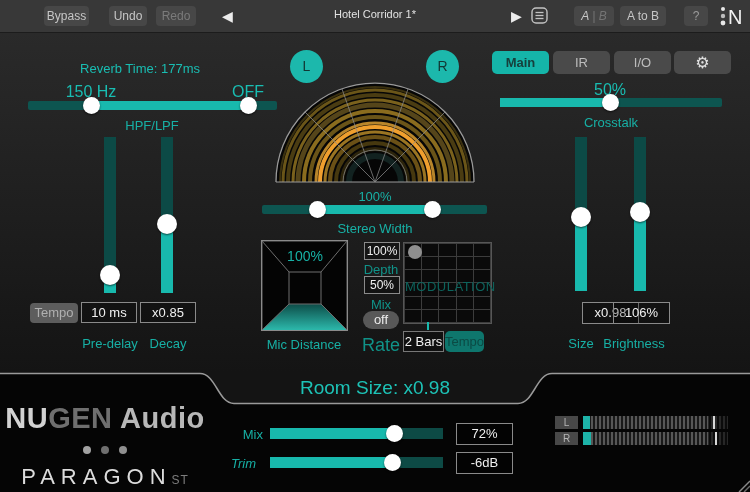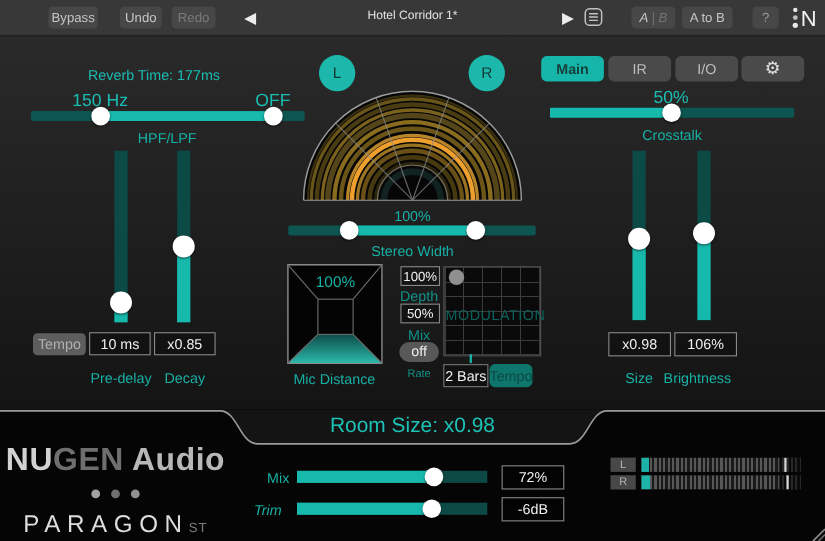--- a/index.html
+++ b/index.html
@@ -177,21 +177,21 @@
       </svg>
       <div class="teal-label" style="left:14px;top:8px;width:60px;font-size:14px;">100%</div>
     </div>
     <div class="teal-label" style="left:254px;top:304px;width:100px;">Mic Distance</div>
 
     <div class="vbox" style="left:364px;top:209px;width:34px;height:16px;line-height:16px;font-size:12px;">100%</div>
     <div class="teal-label" style="left:351px;top:229px;width:60px;font-size:13px;color:#109288;">Depth</div>
     <div class="vbox" style="left:364px;top:243px;width:34px;height:16px;line-height:16px;font-size:12px;">50%</div>
     <div class="teal-label" style="left:351px;top:264px;width:60px;font-size:13px;color:#109288;">Mix</div>
     <div class="gbtn" style="left:363px;top:278px;width:36px;height:18px;line-height:18px;border-radius:9px;background:#585858;color:#ececec;">off</div>
-    <div class="teal-label" style="left:351px;top:302px;width:60px;font-size:10px;color:#109288;">Rate</div>
+    <div class="teal-label" style="left:351px;top:302px;width:60px;font-size:18px;color:#109288;">Rate</div>
 
     <div id="modgrid">
       <div id="modwm">MODULATION</div>
       <div id="modhandle"></div>
     </div>
     <div class="abs" style="left:427px;top:289px;width:2px;height:8px;background:#18b9ad;"></div>
     <div class="vbox" style="left:403px;top:298px;width:39px;height:19px;line-height:19px;border-color:#777;">2 Bars</div>
     <div class="abs" style="left:445px;top:298px;width:39px;height:21px;background:#0e766d;border-radius:5px;color:#0b4a44;font-size:13px;line-height:21px;text-align:center;">Tempo</div>
 
     <div class="abs" style="left:492px;top:18px;width:240px;height:23px;">
@@ -210,21 +210,21 @@
     <div class="teal-label" style="left:551px;top:82px;width:120px;">Crosstalk</div>
 
     <div class="vslider" style="left:575px;top:104px;height:154px;">
       <div class="vfill" style="height:77px;"></div>
       <div class="vthumb" style="top:70px;"></div>
     </div>
     <div class="vslider" style="left:634px;top:104px;height:154px;">
       <div class="vfill" style="height:82px;"></div>
       <div class="vthumb" style="top:65px;"></div>
     </div>
-    <div class="vbox" style="left:553px;top:269px;width:55px;height:20px;line-height:20px;">x0.98</div>
+    <div class="vbox" style="left:582px;top:269px;width:55px;height:20px;line-height:20px;">x0.98</div>
     <div class="vbox" style="left:613px;top:269px;width:55px;height:20px;line-height:20px;">106%</div>
     <div class="teal-label" style="left:551px;top:303px;width:60px;">Size</div>
     <div class="teal-label" style="left:594px;top:303px;width:80px;">Brightness</div>
   </div>
 
   <div id="bottom" class="abs">
     <svg class="abs" style="left:0;top:0;" width="750" height="34" viewBox="0 0 750 34">
       <path d="M0 0 H750 V1.5 H552 C536 1.5 534 31.5 518 31.5 L234 31.5 C218 31.5 216 1.5 200 1.5 H0 Z" fill="#141414"></path>
       <path d="M0 1.5 H200 C216 1.5 218 31.5 234 31.5 L518 31.5 C534 31.5 536 1.5 552 1.5 H750" fill="none" stroke="#9a9a9a" stroke-width="1.5"></path>
     </svg>

